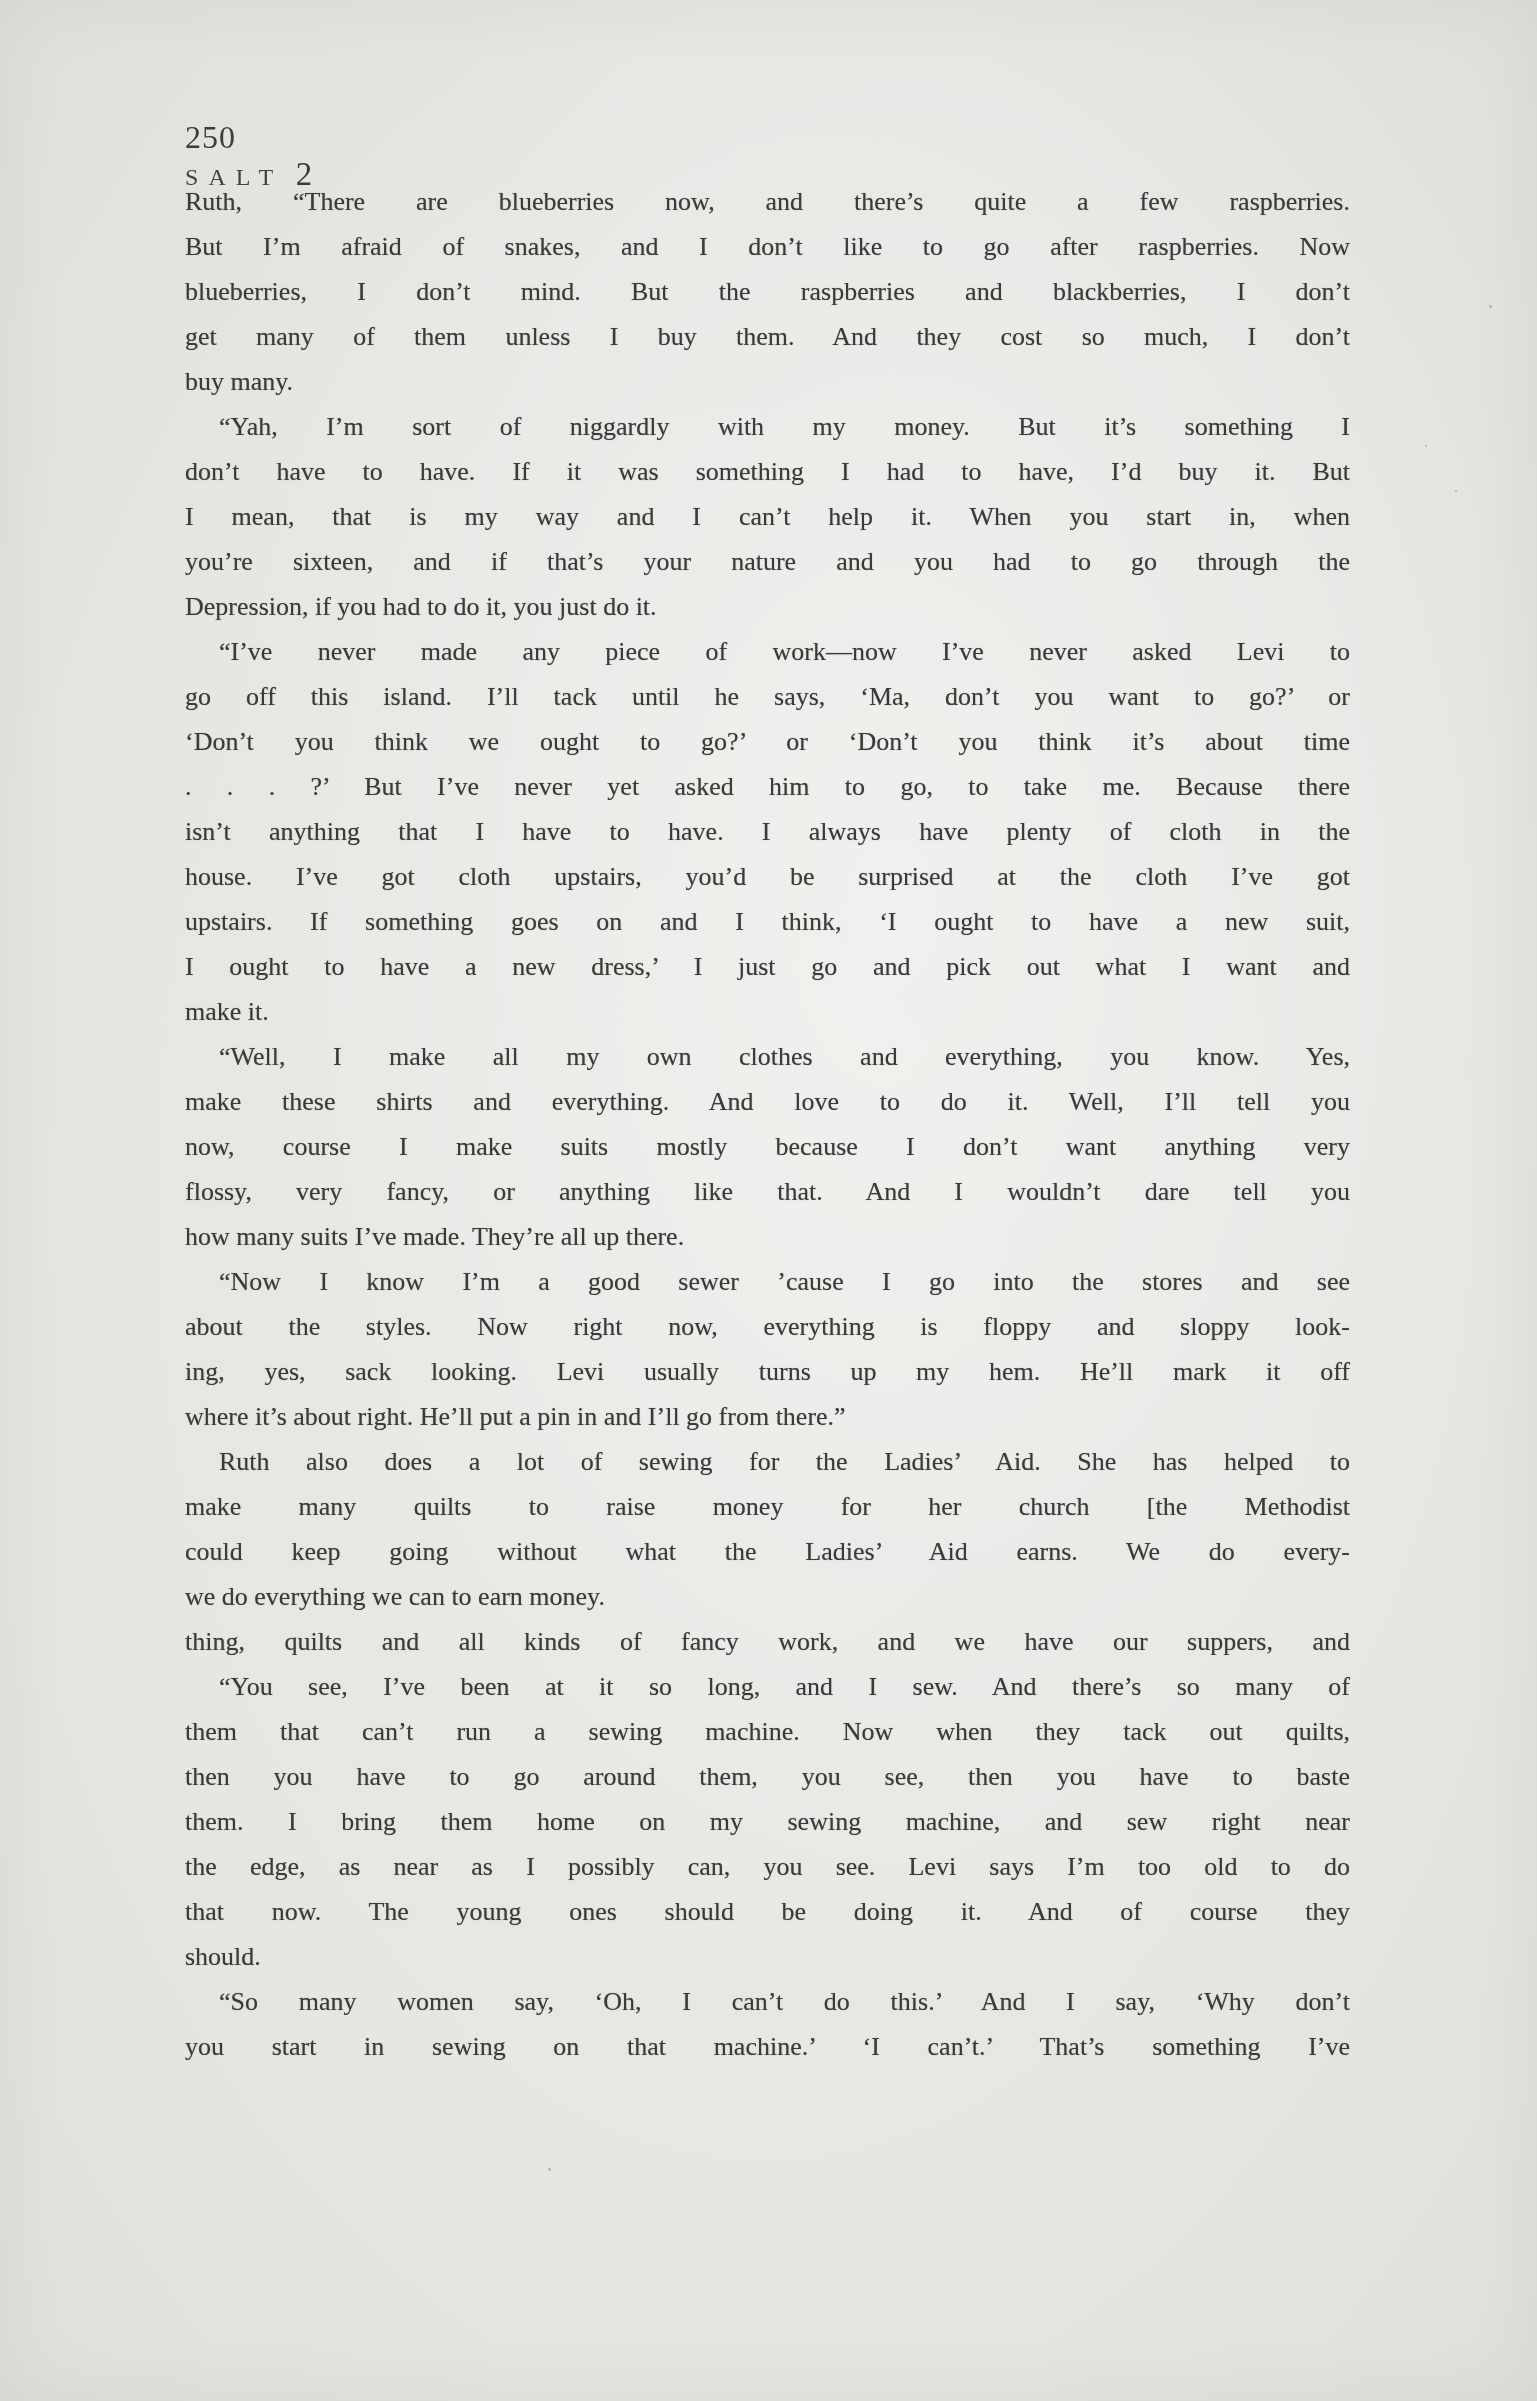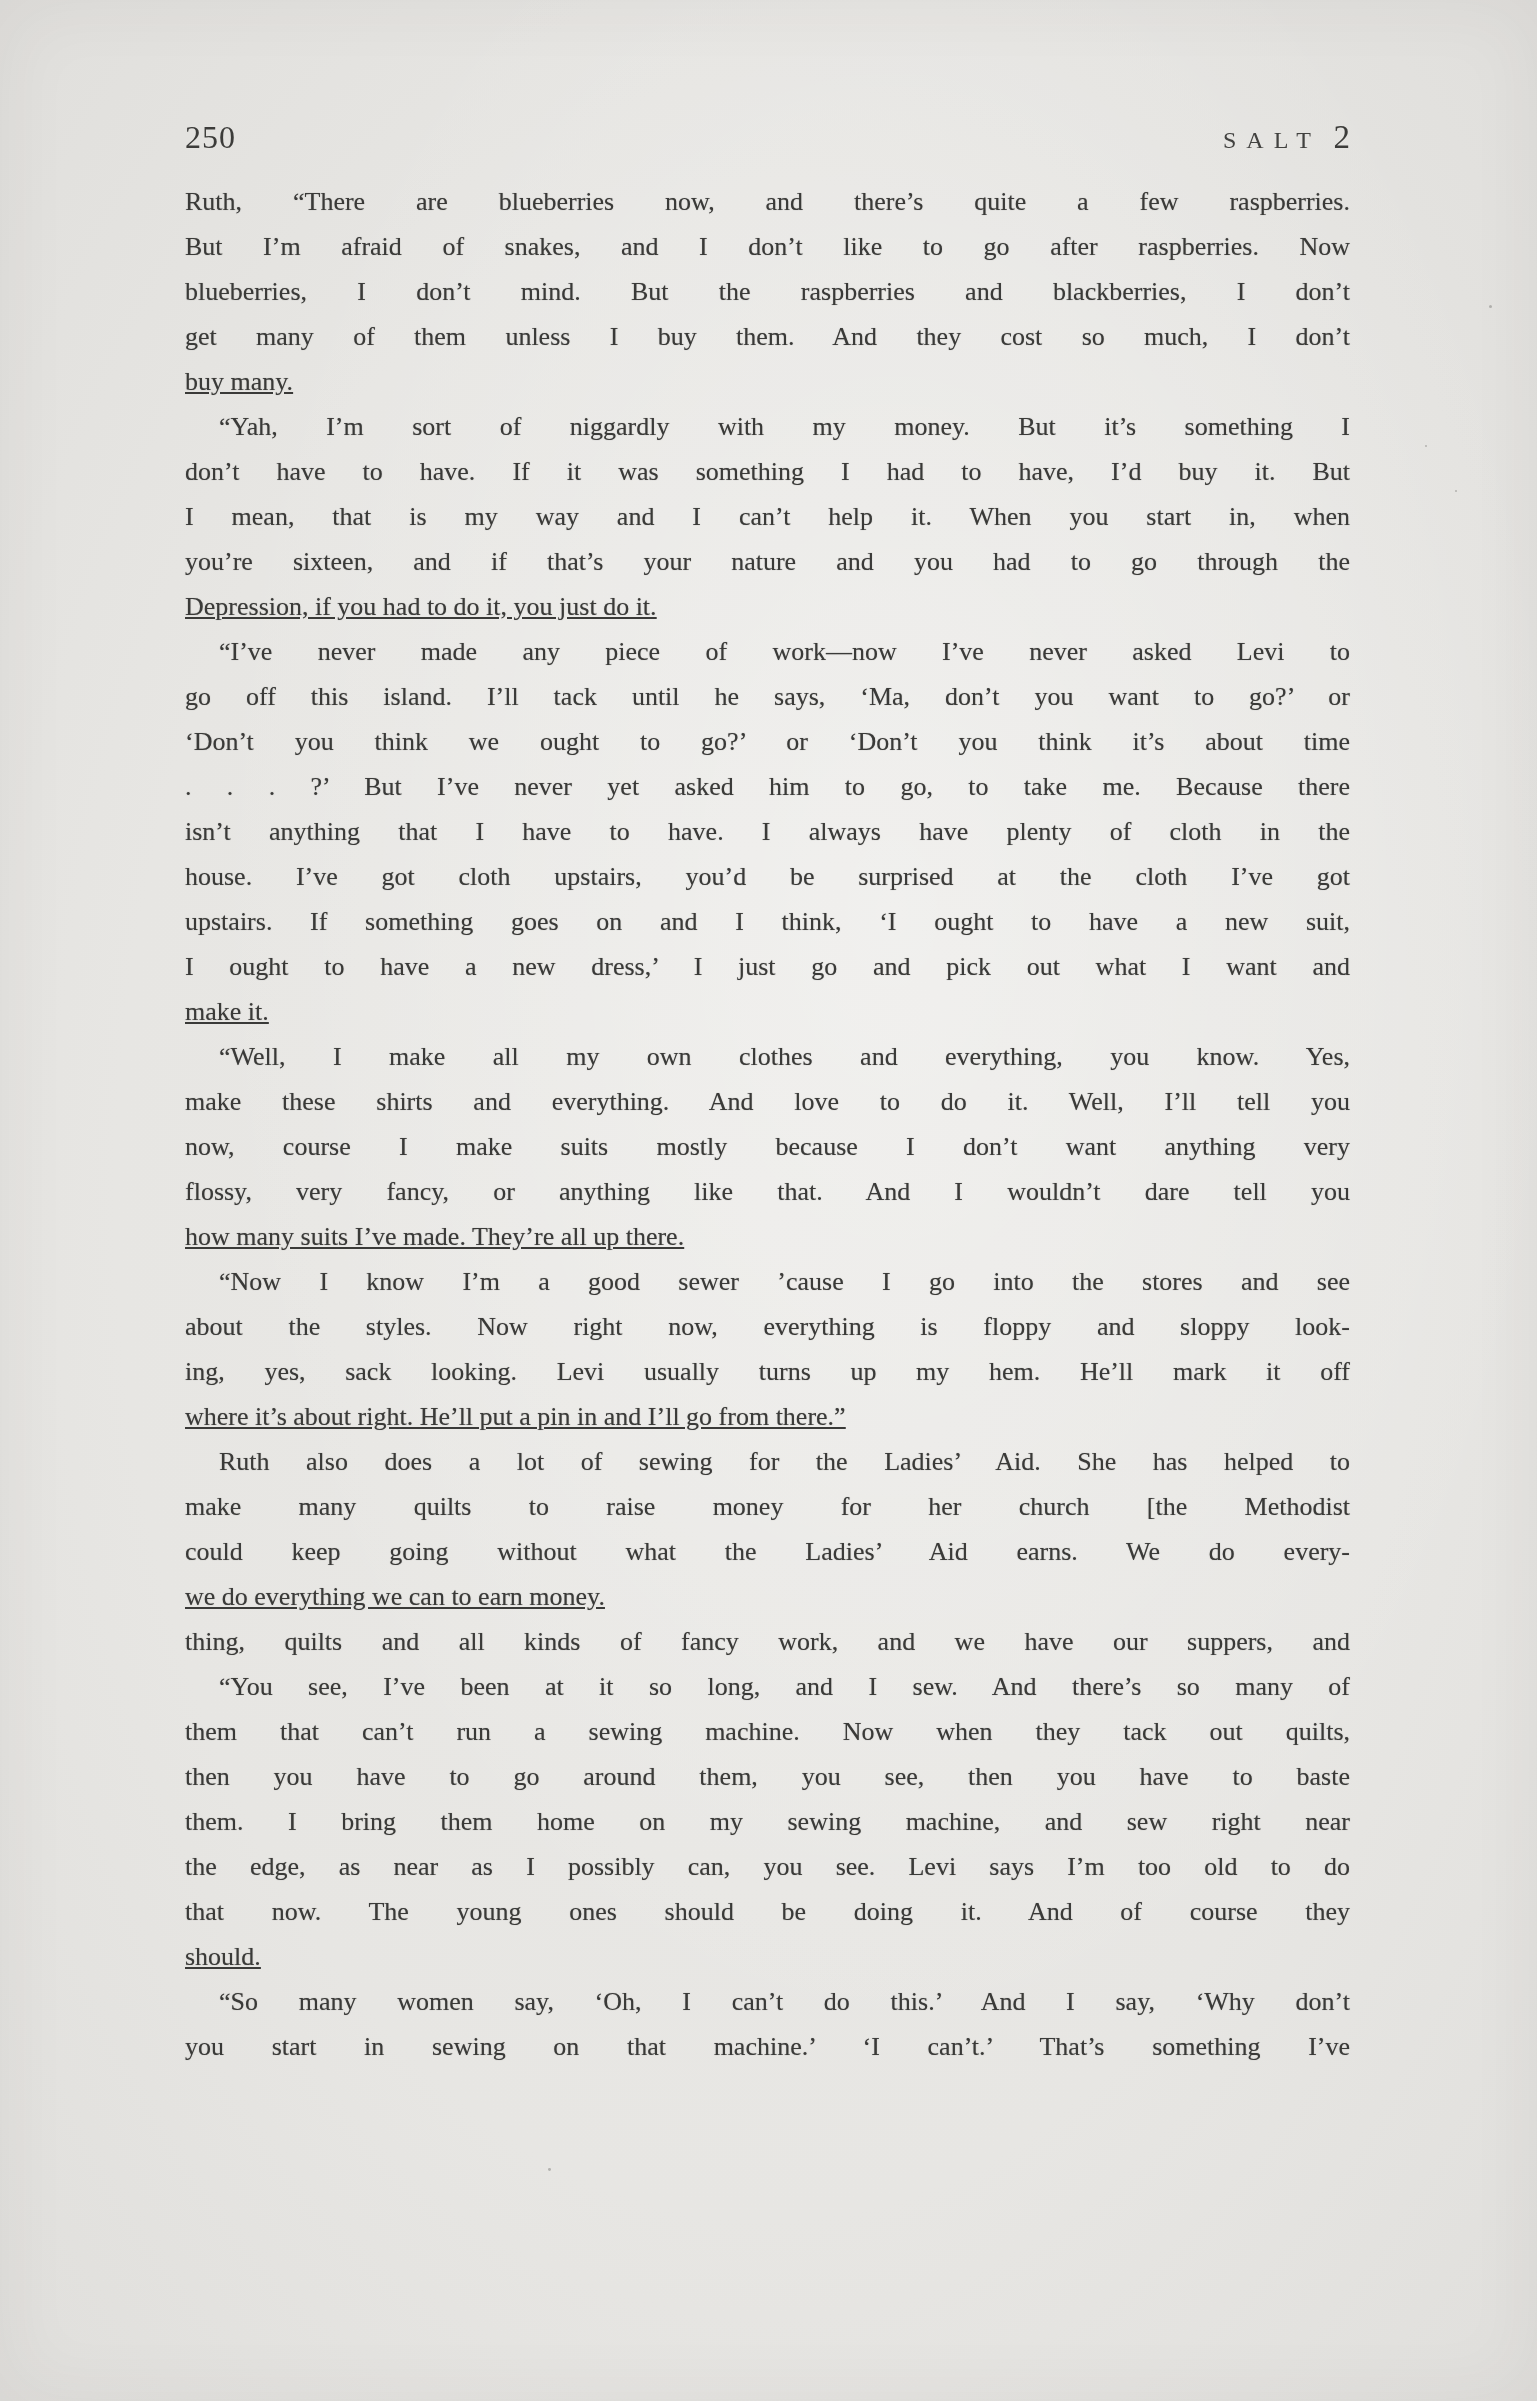--- a/index.html
+++ b/index.html
@@ -22,20 +22,21 @@
   }
   
   .running-head {
     position: absolute;
     left: 185px;
     top: 119px;
     width: 1165px;
     display: flex;
     justify-content: space-between;
     align-items: baseline;
+    flex-direction: column;
   }
   .page-number {
     font-size: 32px;
     letter-spacing: 1px;
     color: #3c3c3a;
   }
   .head-right {
     display: flex;
     align-items: baseline;
   }
@@ -63,21 +64,20 @@
     text-align: justify;
     text-align-last: justify;
     text-justify: inter-word;
     color: #3a3a38;
     text-shadow: 0 0 1px rgba(58,58,56,0.45);
     overflow: visible;
   }
   .line.last {
     text-align: left;
     text-align-last: left;
-    text-decoration: underline;
   }
   .line.indent {
     text-indent: 34px;
   }
   
   .speck {
     position: absolute;
     border-radius: 50%;
     background: rgba(95,95,92,0.38);
   }

